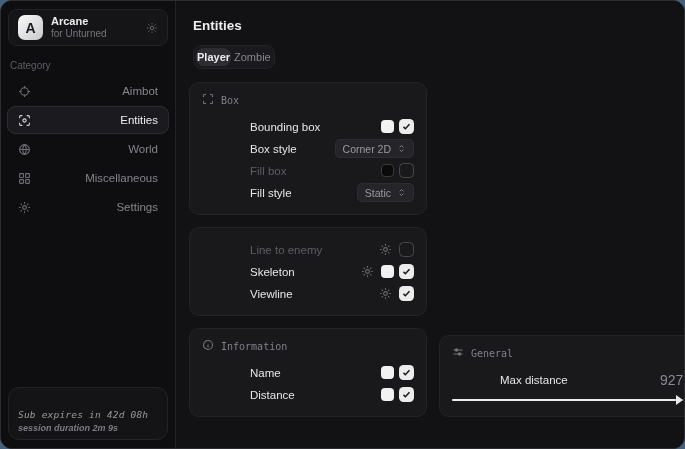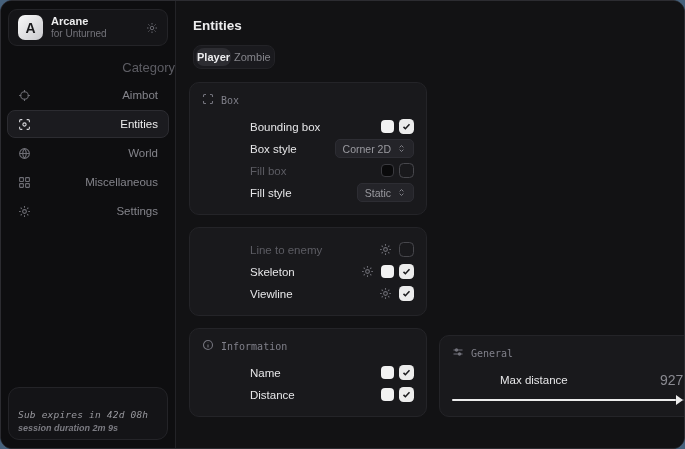--- a/index.html
+++ b/index.html
@@ -41,23 +41,22 @@
     background:linear-gradient(135deg,#fafafa,#c9c9cd);
     color:#19191c; font-weight:bold; font-size:14px;
     display:flex; align-items:center; justify-content:center;
     flex:0 0 25px;
   }
   .brand-text { flex:1; line-height:1.15; }
   .brand-name { color:#ededee; font-size:11px; font-weight:bold; }
   .brand-sub { color:#73737a; font-size:10px; }
   .brand-gear { color:#6a6a71; display:flex; }
   .category-label {
-    color:#5d5d64; font-size:13px;
-    margin:14px 0 6px 26px;
-    text-align:right;
+    color:#5d5d64; font-size:10px;
+    margin:14px 0 6px 9px;
   }
   .nav { display:flex; flex-direction:column; gap:1px; padding:0 6px; }
   .nav-item {
     height:28px; border-radius:8px;
     display:flex; align-items:center; gap:9px;
     padding:0 10px;
     color:#84848b; font-size:11.5px;
     border:1px solid transparent;
     cursor:default;
     justify-content:space-between;

